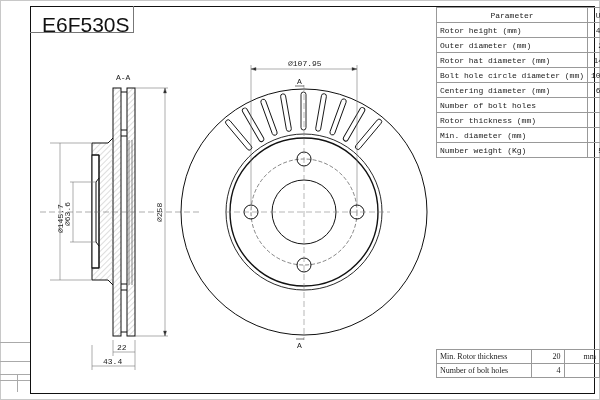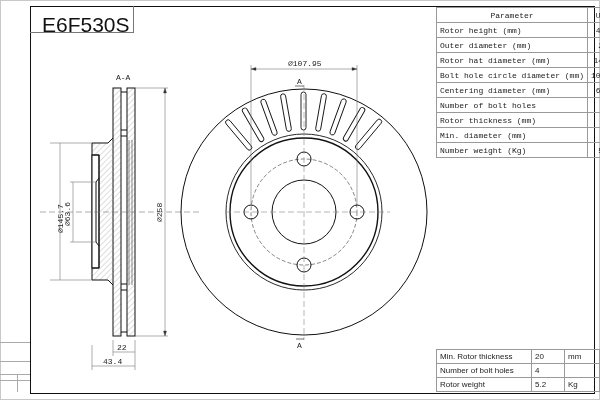--- a/index.html
+++ b/index.html
@@ -9,25 +9,25 @@
   .title-box { position:absolute; left:30px; top:6px; width:104px; height:27px; box-sizing:border-box; border-right:1px solid #777; border-bottom:1px solid #777; }
   .title { position:absolute; left:42px; top:13px; font-family:"Liberation Sans", sans-serif; font-size:21px; color:#111; letter-spacing:0px; }
   .left-strip { position:absolute; left:0; top:330px; width:30px; height:64px; }
   .left-strip .h { position:absolute; left:0; width:30px; height:1px; background:#aaa; }
   .left-strip .v { position:absolute; left:17px; top:44px; width:1px; height:18px; background:#aaa; }
   table.params { position:absolute; left:436px; top:7px; border-collapse:collapse; font-family:"Liberation Mono", monospace; font-size:8px; color:#222; }
   table.params td, table.params th { border:1px solid #999; height:14px; padding:0 3px; font-weight:normal; white-space:nowrap;margin-top:28px; }
   table.params th.p { width:126px; text-align:center; }
   table.params th.u { width:22px; text-align:center; }
   table.params td.u { text-align:center; }
-  table.summary { position:absolute; left:436px; top:349px; border-collapse:collapse; font-family:Liberation Sans, sans-serif; font-size:8px; color:#222; }
+  table.summary { position:absolute; left:436px; top:349px; border-collapse:collapse; font-family:Liberation Serif, serif; font-size:8px; color:#222; }
   table.summary td { border:1px solid #999; height:13px; padding:0 3px; white-space:nowrap; }
   table.summary td.l { width:92px; }
-  table.summary td.v { width:30px; text-align:left; }
-  table.summary td.u { width:32px; text-align:left; }
+  table.summary td.v { width:30px; text-align:right; }
+  table.summary td.u { width:32px; text-align:right; }
   svg.drawing { position:absolute; left:0; top:0; }
   .dim { font-family:"Liberation Mono", monospace; font-size:8px; fill:#222; }
 </style>
 </head>
 <body>
 
 <div class="frame"></div>
 <div class="inner"></div>
 
 <div class="title-box"></div>
@@ -196,19 +196,14 @@
       <tr>
     <td class="l">Min. Rotor thickness</td>
     <td class="v">20</td>
     <td class="u">mm</td>
   </tr>
   <tr>
     <td class="l">Number of bolt holes</td>
     <td class="v">4</td>
     <td class="u"></td>
   </tr>
-  <tr>
-    <td class="l">Rotor weight</td>
-    <td class="v">5.2</td>
-    <td class="u">Kg</td>
-  </tr>
 </tbody>
   </table>
 
 </body></html>

